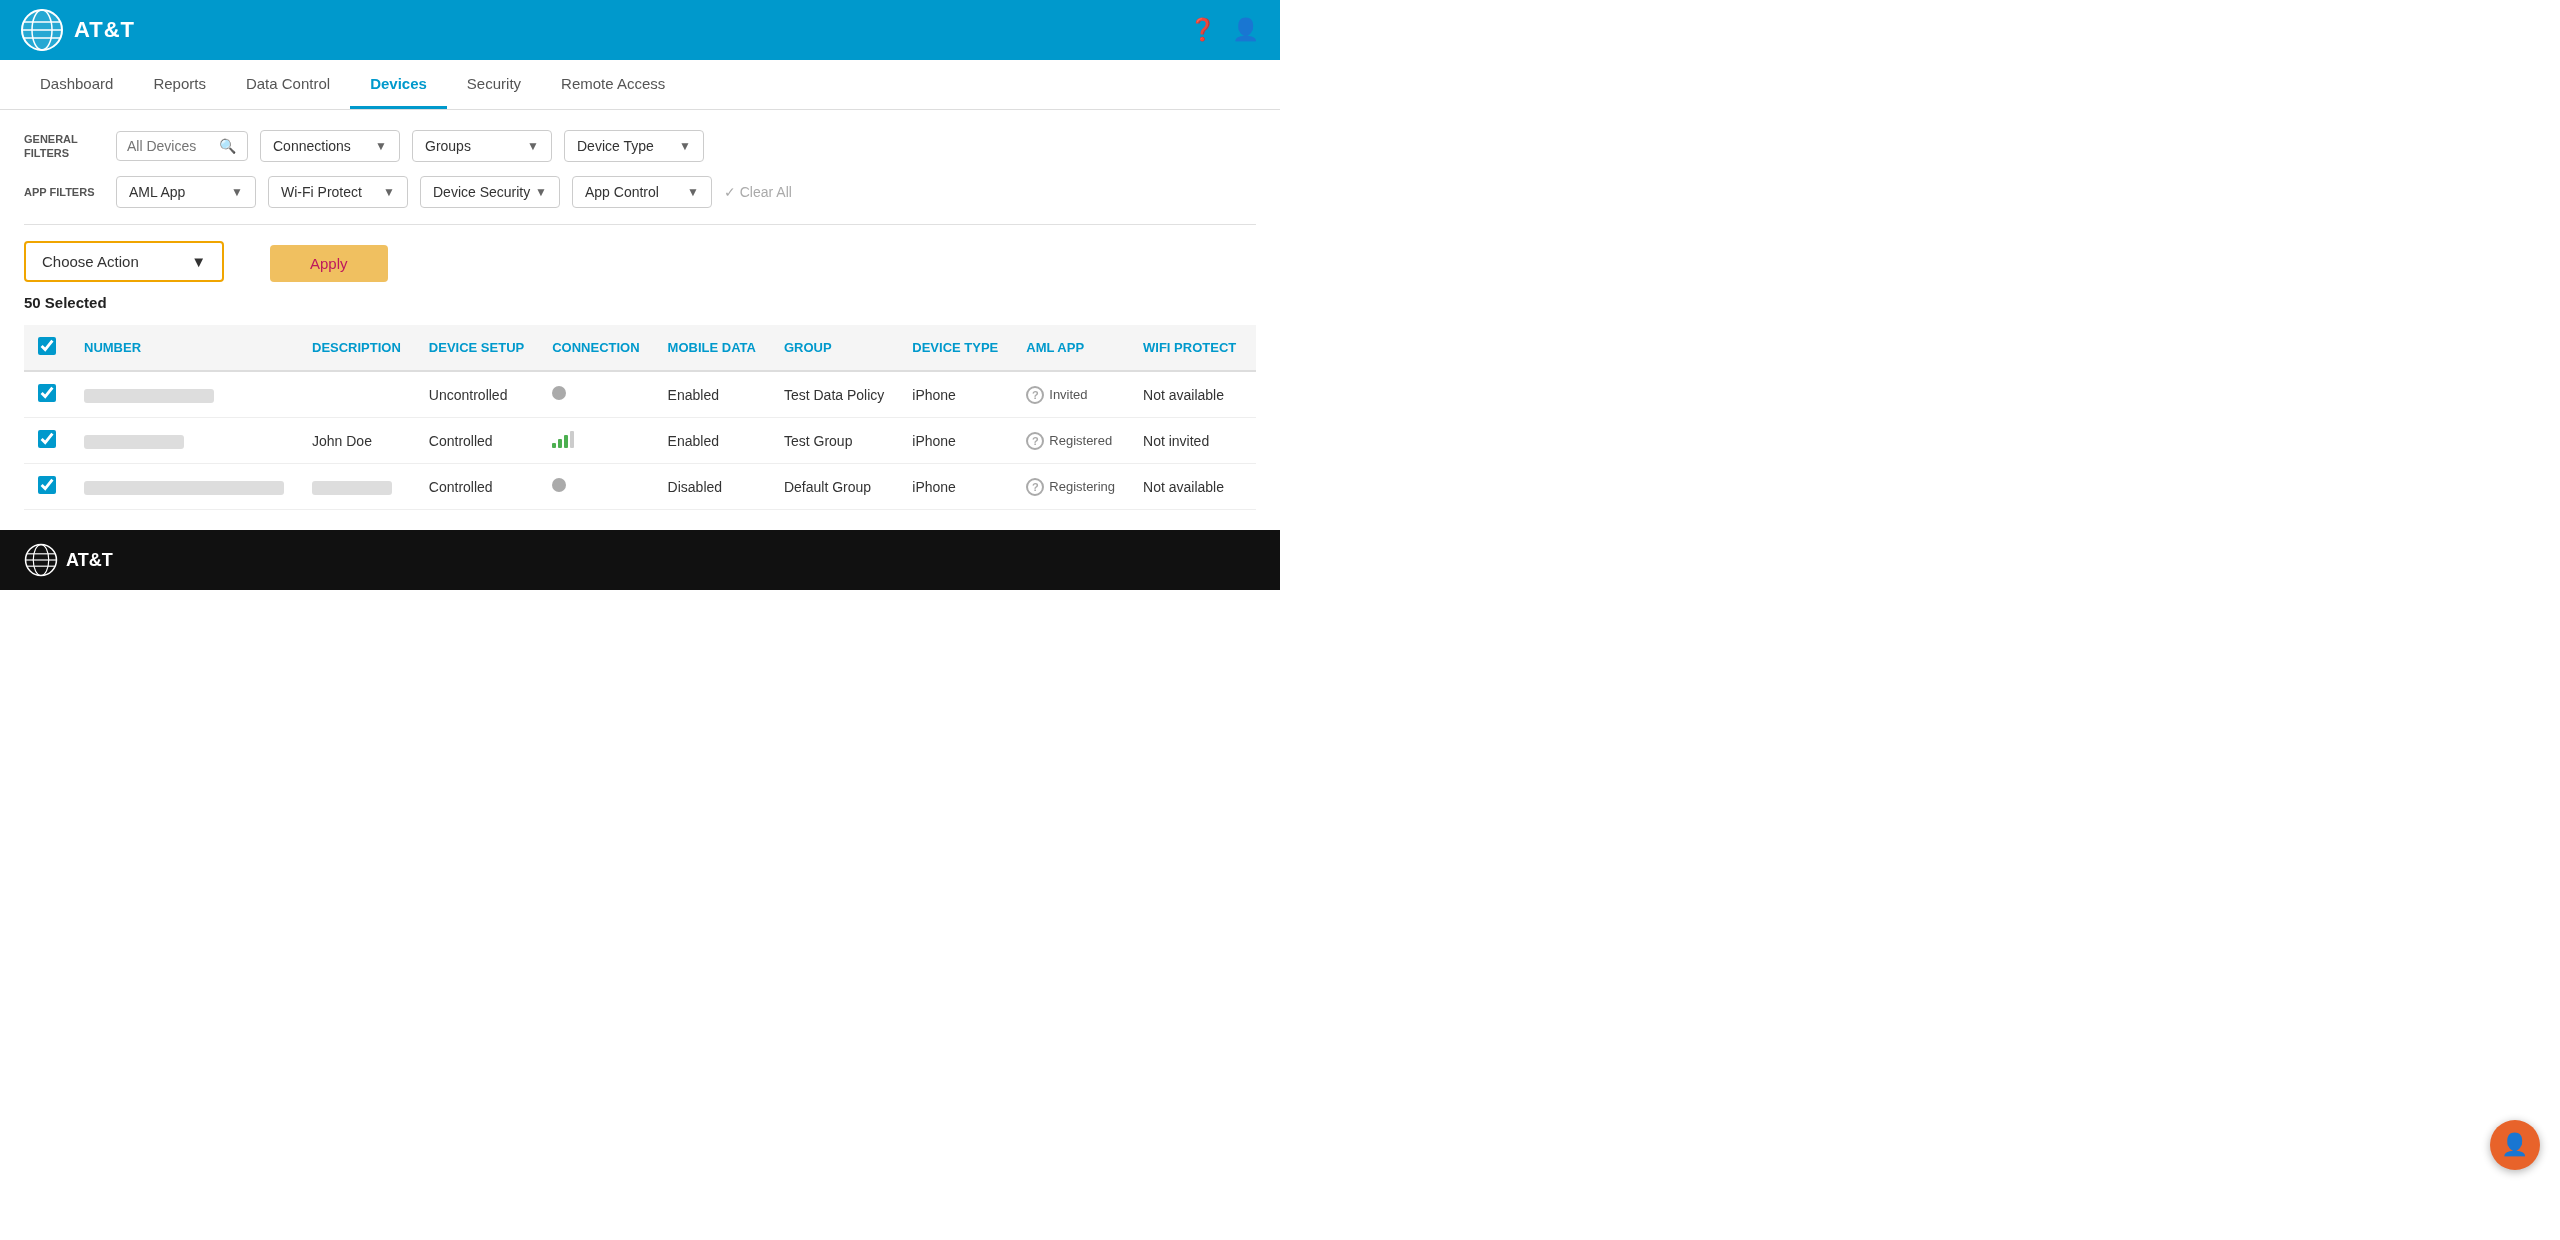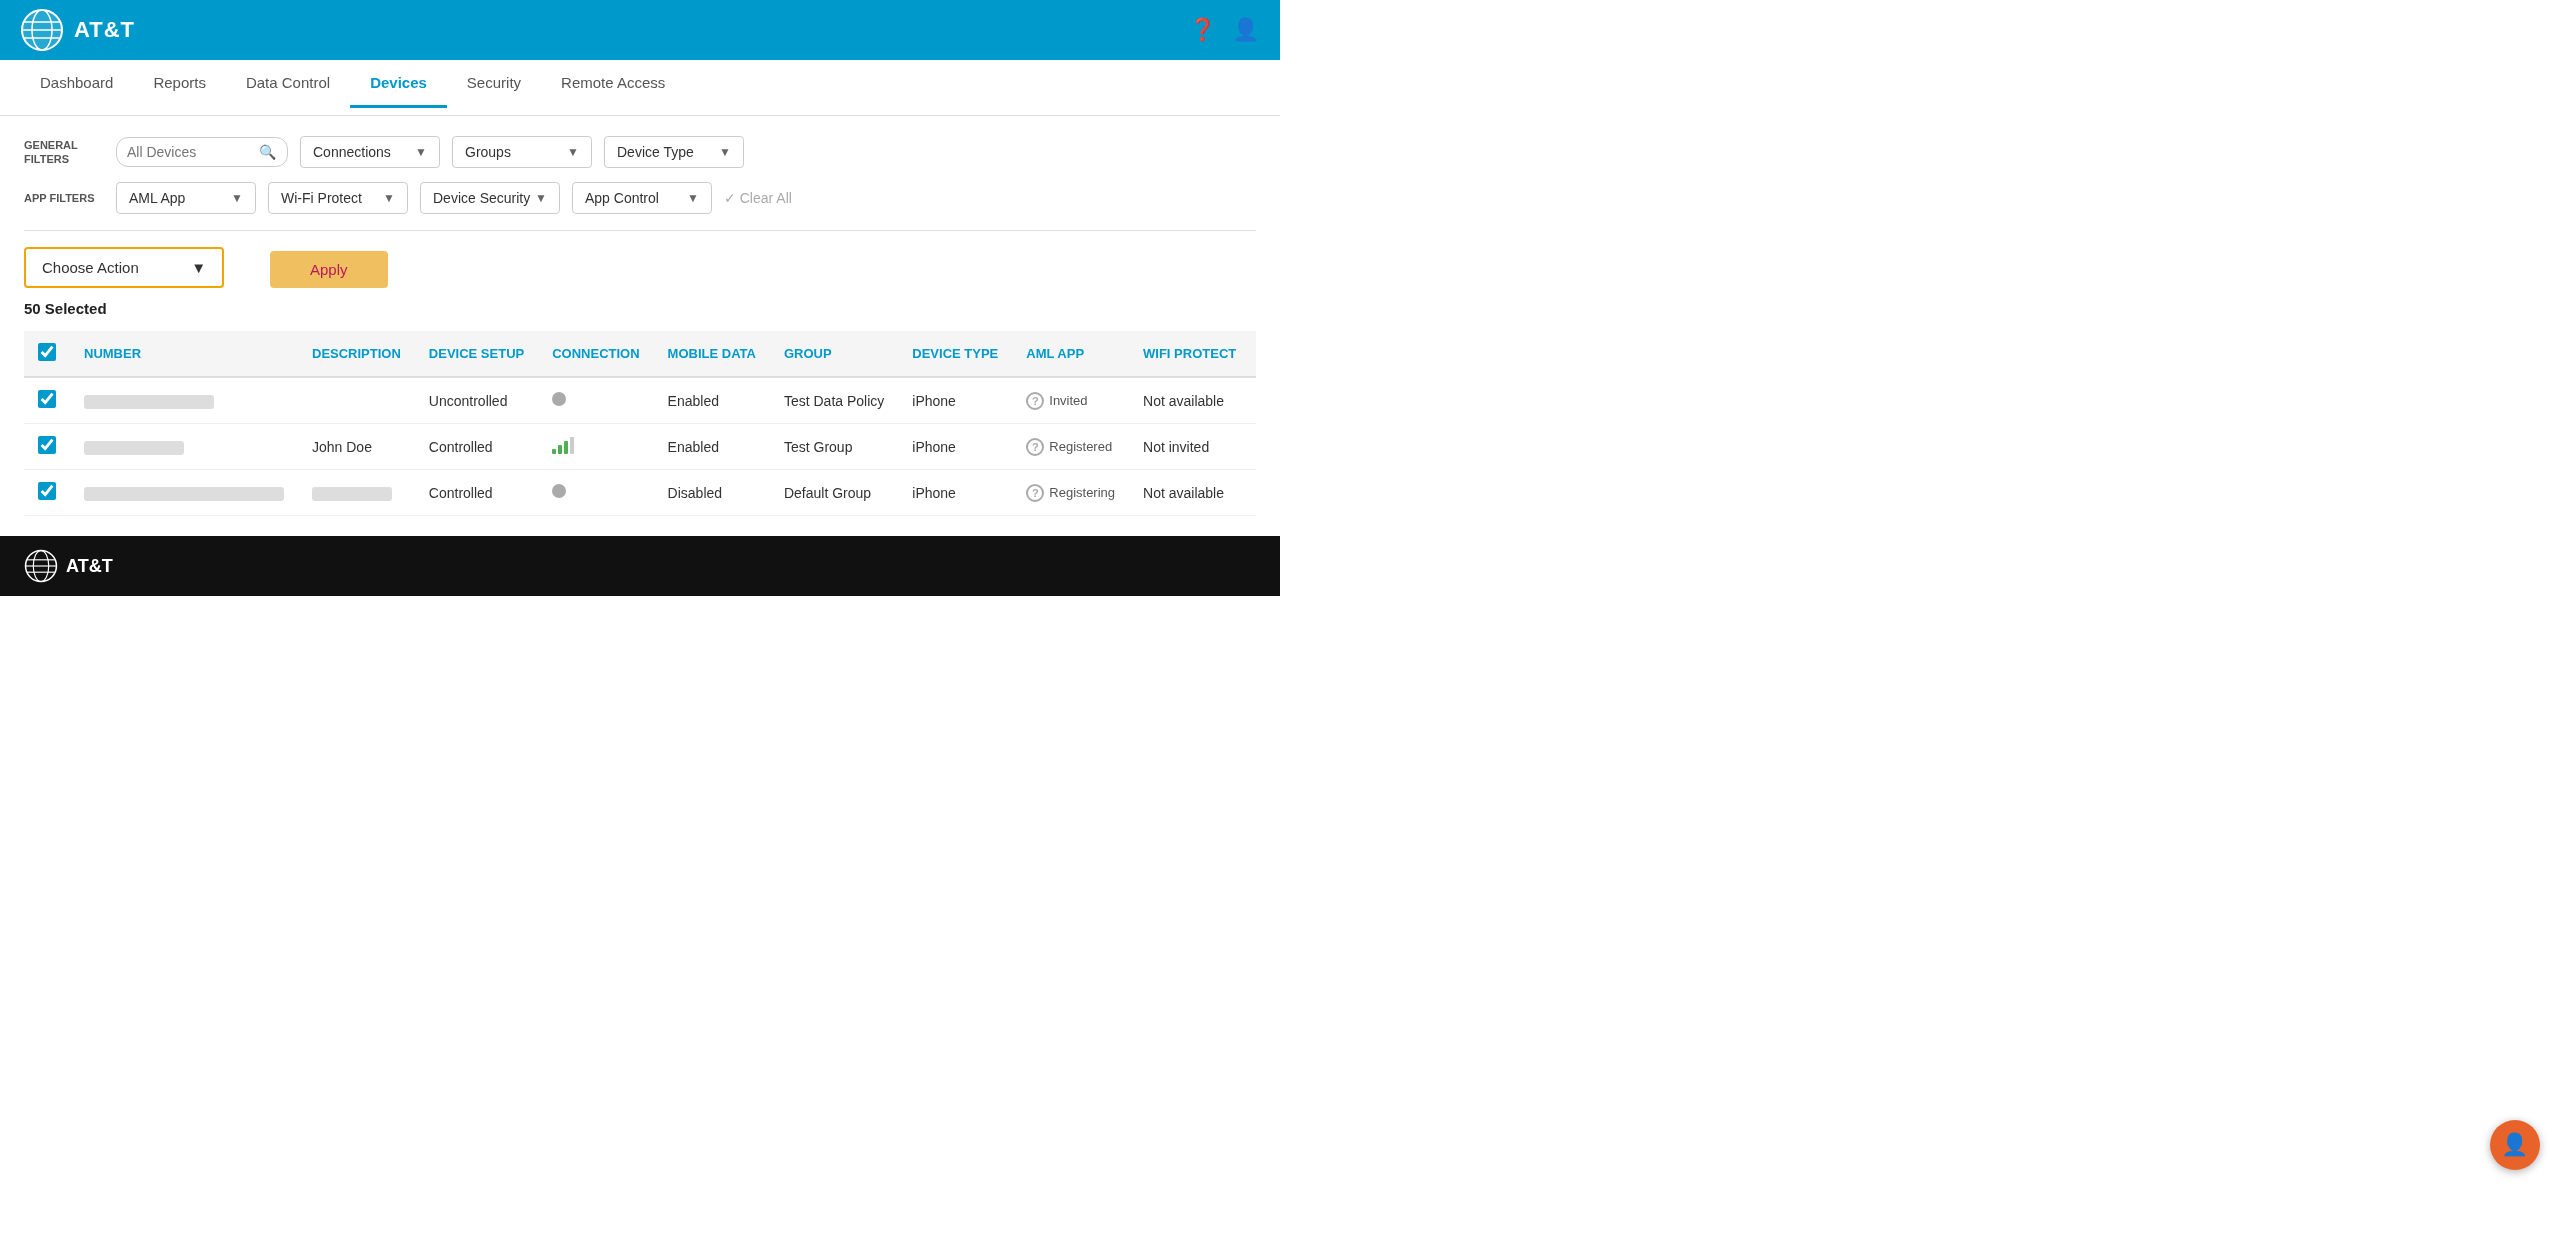--- a/index.html
+++ b/index.html
@@ -39,23 +39,23 @@
       color: #fff;
       font-size: 22px;
       cursor: pointer;
     }
 
     
     .nav-bar {
       background: #fff;
       border-bottom: 1px solid #ddd;
       display: flex;
-      align-items: flex-start;
+      align-items: flex-end;
       padding: 0 20px;
-      height: 56px;
+      height: 50px;
     }
     .nav-item {
       padding: 14px 20px;
       color: #555;
       cursor: pointer;
       font-size: 15px;
       text-decoration: none;
       border-bottom: 3px solid transparent;
       display: inline-block;
     }
@@ -127,23 +127,23 @@
       color: #555;
       text-transform: uppercase;
       width: 80px;
       line-height: 1.3;
       flex-shrink: 0;
     }
     .filter-search {
       display: flex;
       align-items: center;
       border: 1px solid #ccc;
-      border-radius: 12px;
+      border-radius: 4px;
       padding: 6px 10px;
-      width: 172px;
+      width: 132px;
       background: #fff;
       gap: 6px;
     }
     .filter-search input {
       border: none;
       outline: none;
       color: #aaa;
       font-size: 14px;
       width: 100%;
       background: transparent;

